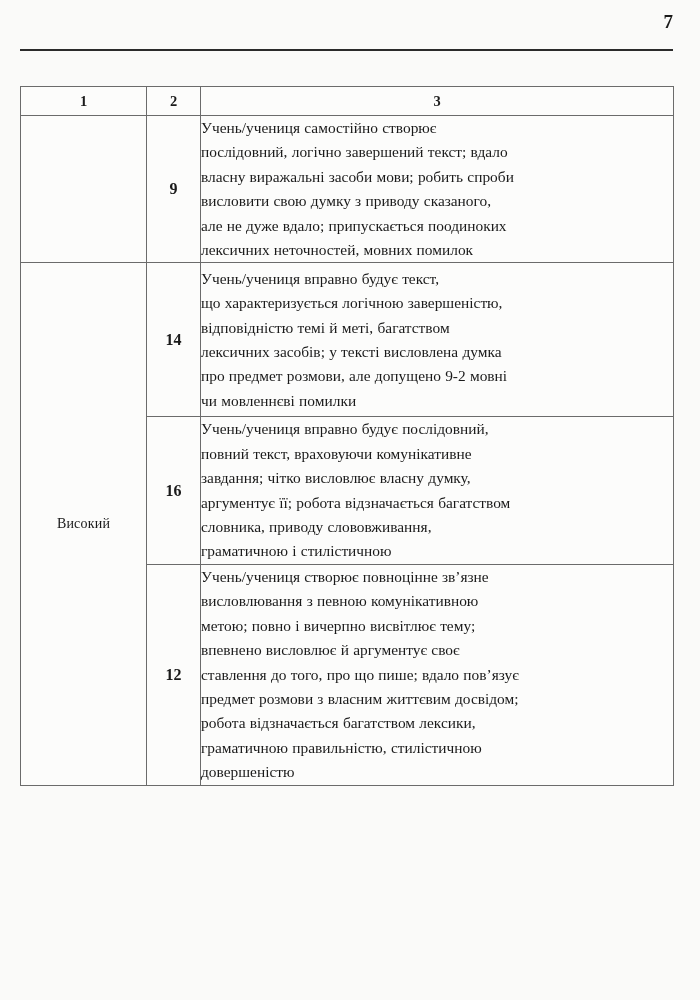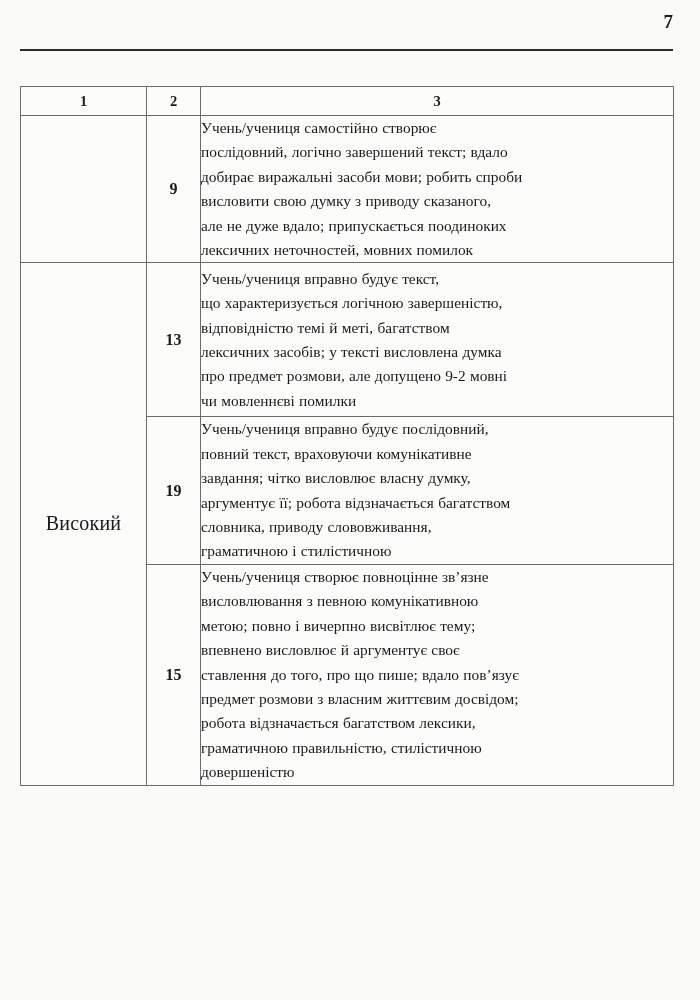--- a/index.html
+++ b/index.html
@@ -70,21 +70,21 @@
     padding: 0;
   }
 
   col.c-level  { width: 126px; }
   col.c-score  { width: 54px; }
   col.c-descr  { width: 473px; }
 
   
   .cell-level {
     text-align: center;
-    font-size: 20px;
+    font-size: 14px;
     letter-spacing: 0.2px;
   }
   .cell-score {
     text-align: center;
     font-size: 16px;
     font-weight: bold;
   }
   .cell-descr {
     text-align: left;
     font-size: 15.4px;
@@ -121,46 +121,46 @@
       <th>2</th>
       <th>3</th>
     </tr>
   </thead>
   <tbody>
     <tr class="row-9">
       <td class="cell-level"></td>
       <td class="cell-score">9</td>
       <td class="cell-descr">Учень/учениця самостійно створює
 послідовний, логічно завершений текст; вдало
-добирає виражальні засоби мови; робить спроби
+власну виражальні засоби мови; робить спроби
 висловити свою думку з приводу сказаного,
 але не дуже вдало; припускається поодиноких
 лексичних неточностей, мовних помилок</td>
     </tr>
     <tr class="row-10">
       <td class="cell-level" rowspan="3">Високий</td>
-      <td class="cell-score">13</td>
+      <td class="cell-score">14</td>
       <td class="cell-descr">Учень/учениця вправно будує текст,
 що характеризується логічною завершеністю,
 відповідністю темі й меті, багатством
 лексичних засобів; у тексті висловлена думка
 про предмет розмови, але допущено 9-2 мовні
 чи мовленнєві помилки</td>
     </tr>
     <tr class="row-11">
-      <td class="cell-score">19</td>
+      <td class="cell-score">16</td>
       <td class="cell-descr">Учень/учениця вправно будує послідовний,
 повний текст, враховуючи комунікативне
 завдання; чітко висловлює власну думку,
 аргументує її; робота відзначається багатством
 словника, приводу слововживання,
 граматичною і стилістичною</td>
     </tr>
     <tr class="row-12">
-      <td class="cell-score">15</td>
+      <td class="cell-score">12</td>
       <td class="cell-descr">Учень/учениця створює повноцінне зв’язне
 висловлювання з певною комунікативною
 метою; повно і вичерпно висвітлює тему;
 впевнено висловлює й аргументує своє
 ставлення до того, про що пише; вдало пов’язує
 предмет розмови з власним життєвим досвідом;
 робота відзначається багатством лексики,
 граматичною правильністю, стилістичною
 довершеністю</td>
     </tr>

